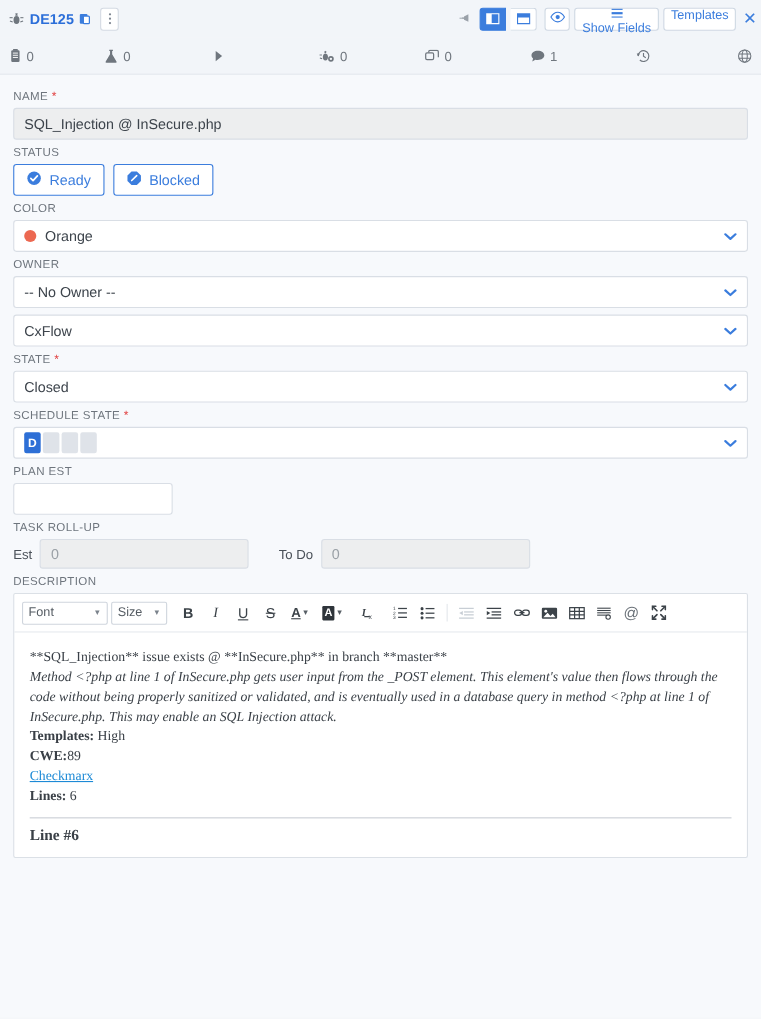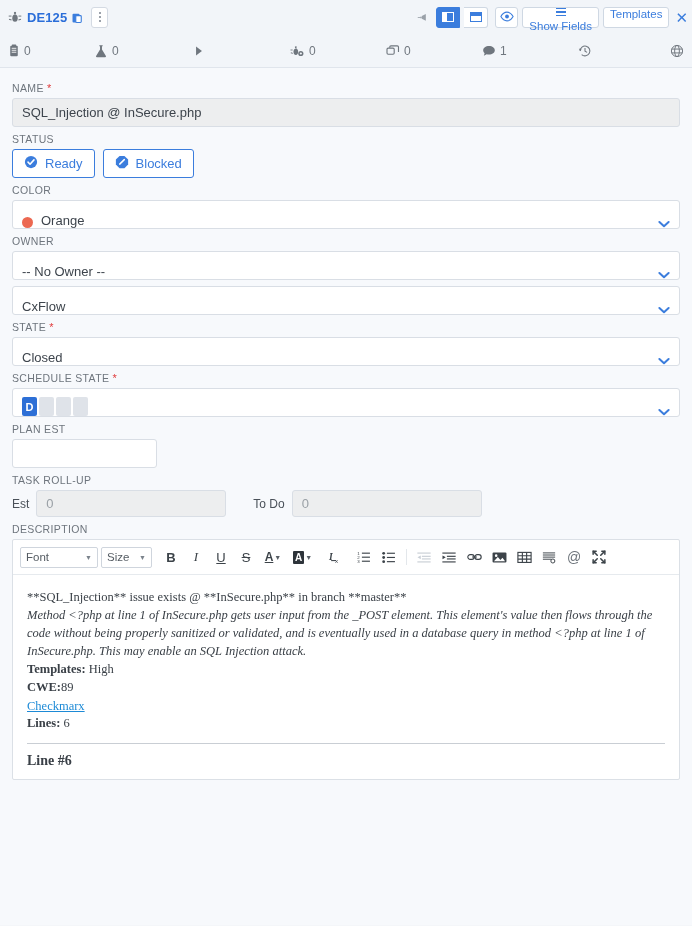--- a/index.html
+++ b/index.html
@@ -87,21 +87,21 @@
   .fgroup { margin-bottom:6px; }
 
   .inp {
     width:100%; height:29px; border:1px solid #d9dee5; border-radius:3px;
     background:#edeeef; font-size:13px; color:#3d444c;
     padding:0 9px; display:flex; align-items:center;
   }
   .sel {
     width:100%; height:29px; border:1px solid #d9dee5; border-radius:3px;
     background:#fff; font-size:13px; color:#3d444c;
-    padding:0 9px; display:flex; align-items:flex-end;
+    padding:0 9px; display:flex; align-items:center;
   }
   .sel .chev { margin-left:auto; }
   .chev svg { display:block; }
 
   .statusrow { display:flex; gap:8px; }
   .sbtn {
     height:29px; border:1px solid #3b7ddd; border-radius:3px; background:#fff;
     color:#3b7ddd; font-size:13px; padding:0 11px;
     display:flex; align-items:center; gap:7px; cursor:pointer;
   }

